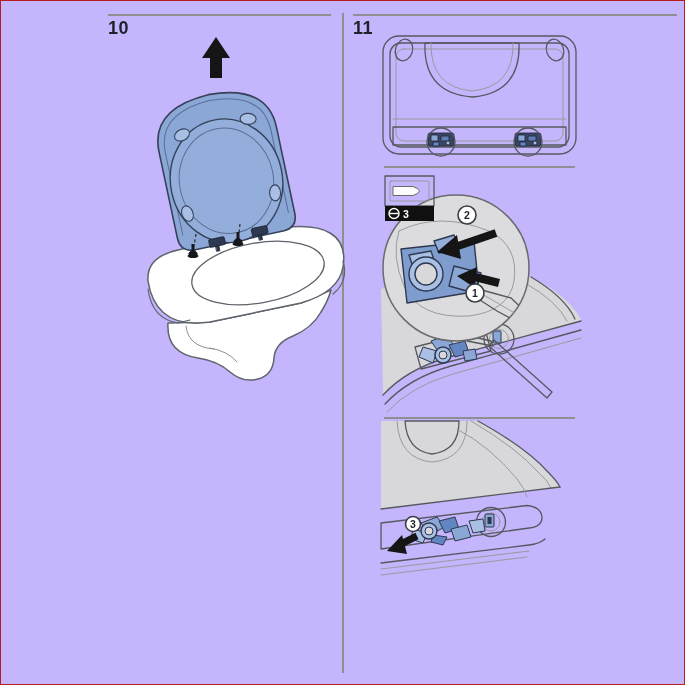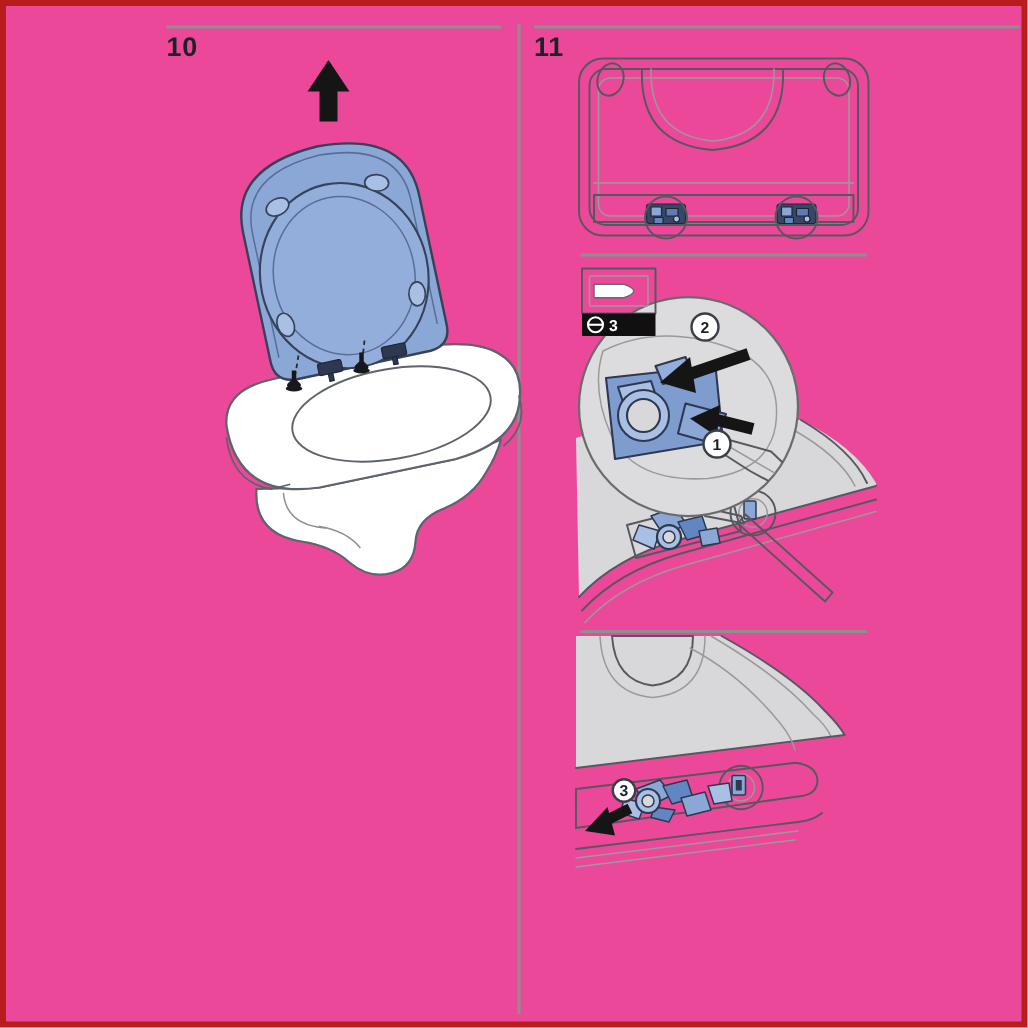--- a/index.html
+++ b/index.html
@@ -1,18 +1,18 @@
 <!DOCTYPE html>
 <html><head>
 <meta charset="utf-8">
 <style>
   html,body{margin:0;padding:0;background:#fff;}
   #page{
-    position:relative;width:685px;height:685px;background:#ec4899;
-    border:4px solid #b91c1c;box-sizing:border-box;overflow:hidden;
+    position:relative;width:685px;height:685px;background:#c4b5fd;
+    border:1px solid #b91c1c;box-sizing:border-box;overflow:hidden;
     font-family:"Liberation Sans",sans-serif;color:#1d2129;
   }
   .step-num{position:absolute;font-size:18px;font-weight:bold;letter-spacing:.5px;color:#1d2129;}
   .rule{position:absolute;height:2px;background:#8f8f91;}
   .vdivider{position:absolute;width:2px;background:#8f8f91;}
   .subdivider{position:absolute;height:2px;background:#8f8f91;}
   svg{position:absolute;overflow:visible;}
   svg *{vector-effect:none;}
   .ln{stroke:#55595f;fill:none;stroke-width:1.3;stroke-linecap:round;stroke-linejoin:round;}
   .ln2{stroke:#9a9a9c;fill:none;stroke-width:1;stroke-linecap:round;stroke-linejoin:round;}

